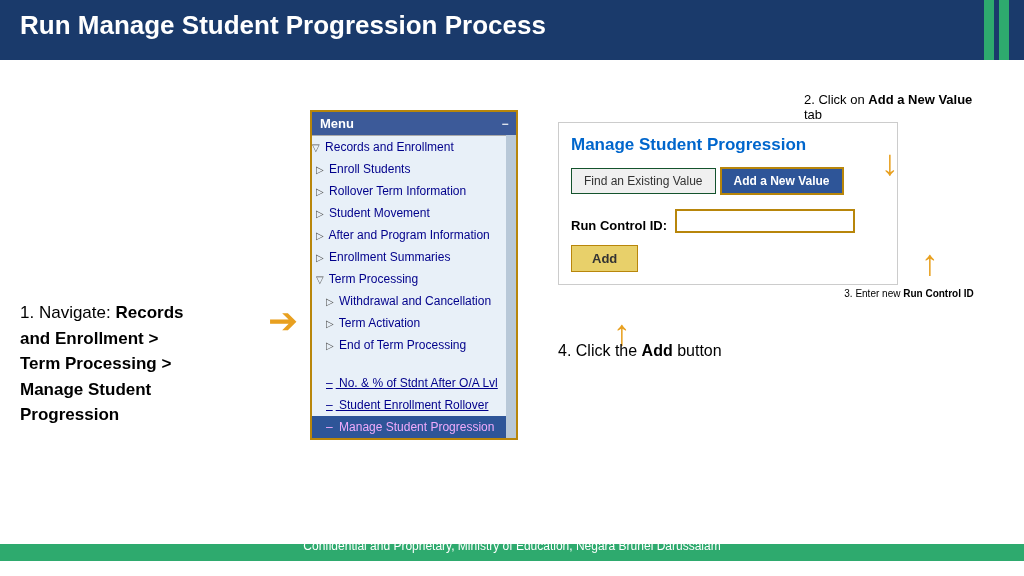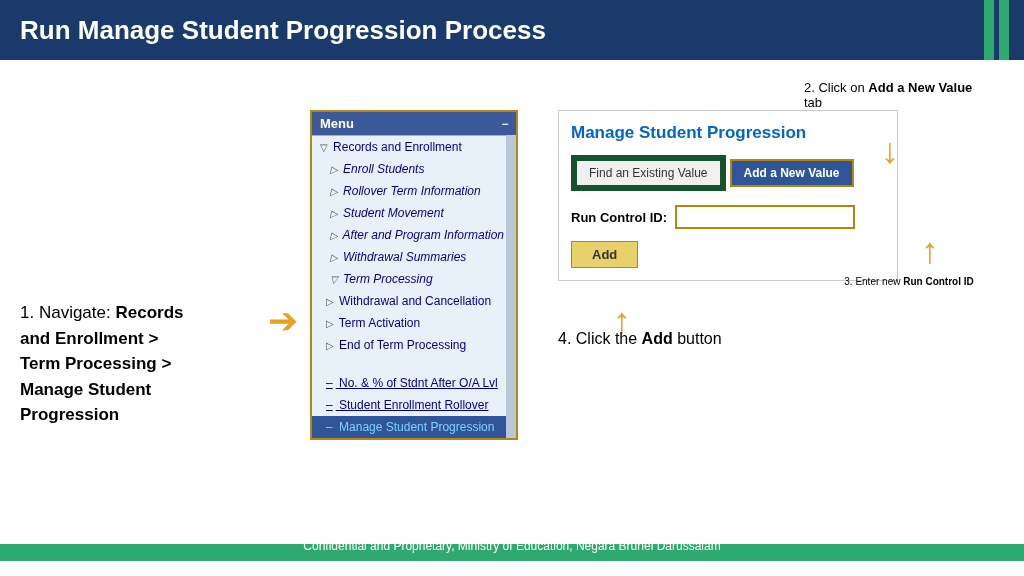--- a/index.html
+++ b/index.html
@@ -11,21 +11,20 @@
       overflow: hidden;
       position: relative;
     }
 
     
     .header {
       background: #1a3a6b;
       color: #fff;
       padding: 10px 20px;
       display: flex;
-      align-items: center;
       min-height: 60px;
     }
     .header-title {
       font-size: 26px;
       font-weight: bold;
       color: #fff;
     }
     .header-accent {
       width: 10px;
       height: 60px;
@@ -105,47 +104,46 @@
       border-top: 1px solid #aaa;
     }
     .menu-item {
       padding: 2px 6px 2px 10px;
       line-height: 1.5;
       color: #00008b;
       cursor: pointer;
     }
     .menu-item.top-level {
       font-weight: normal;
-      padding-left: 8px;
+      padding-left: 0;
     }
     .menu-item.sub {
-      padding-left: 18px;
-      font-style: italic;
+      padding-left: 4px;
     }
     .menu-item.sub2 {
       padding-left: 14px;
     }
     .menu-item.active {
       background: #2e5598;
-      color: #7dd3fc;
+      color: #f0abfc;
     }
     .menu-item .arrow {
       color: #555;
       margin-right: 2px;
       font-size: 10px;
     }
     .menu-item .dash {
       margin-right: 3px;
     }
 
     
     .right-panel {
       flex: 1;
       margin-left: 30px;
-      margin-top: 10px;
+      margin-top: 22px;
       position: relative;
     }
 
     
     .manage-box {
       border: 1px solid #ccc;
       background: #fff;
       padding: 12px;
       width: 340px;
       margin-top: 30px;
@@ -159,33 +157,33 @@
     .tabs-row {
       display: flex;
       align-items: center;
       gap: 4px;
       margin-bottom: 14px;
     }
     .tab-btn {
       padding: 5px 12px;
       font-size: 12px;
       cursor: pointer;
-      border: 6px solid #14532d;
+      border: 1px solid #14532d;
       background: #f0f0f0;
       color: #333;
     }
     .tab-btn.active {
       background: #2e5598;
       color: #fff;
       border: 2px solid #b8860b;
       font-weight: bold;
     }
     .run-control-row {
       display: flex;
-      align-items: center;
+      align-items: flex-end;
       gap: 8px;
       margin-bottom: 12px;
     }
     .run-control-label {
       font-size: 13px;
       font-weight: bold;
       white-space: nowrap;
     }
     .run-control-input {
       border: 2px solid #b8860b;
@@ -271,21 +269,21 @@
           <div class="menu-item sub">
             <span class="arrow">▷</span>
             <span>Student Movement</span>
           </div>
           <div class="menu-item sub">
             <span class="arrow">▷</span>
             <span>After and Program Information</span>
           </div>
           <div class="menu-item sub">
             <span class="arrow">▷</span>
-            <span>Withdrawal Summaries</span>
+            <span>Enrollment Summaries</span>
           </div>
           <div class="menu-item sub">
             <span class="arrow">▽</span>
             <span>Term Processing</span>
           </div>
           <div class="menu-item sub2">
             <span class="arrow">▷</span>
             <span>Withdrawal and Cancellation</span>
           </div>
           <div class="menu-item sub2">

